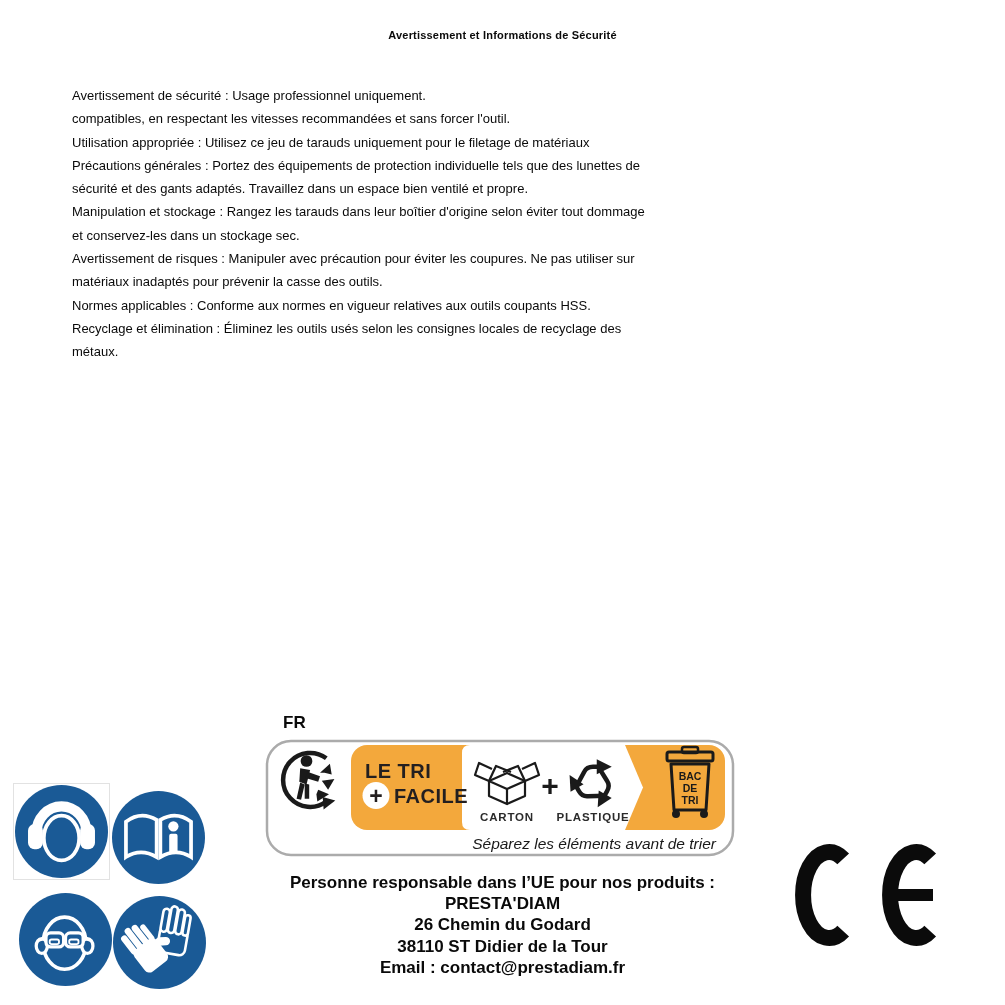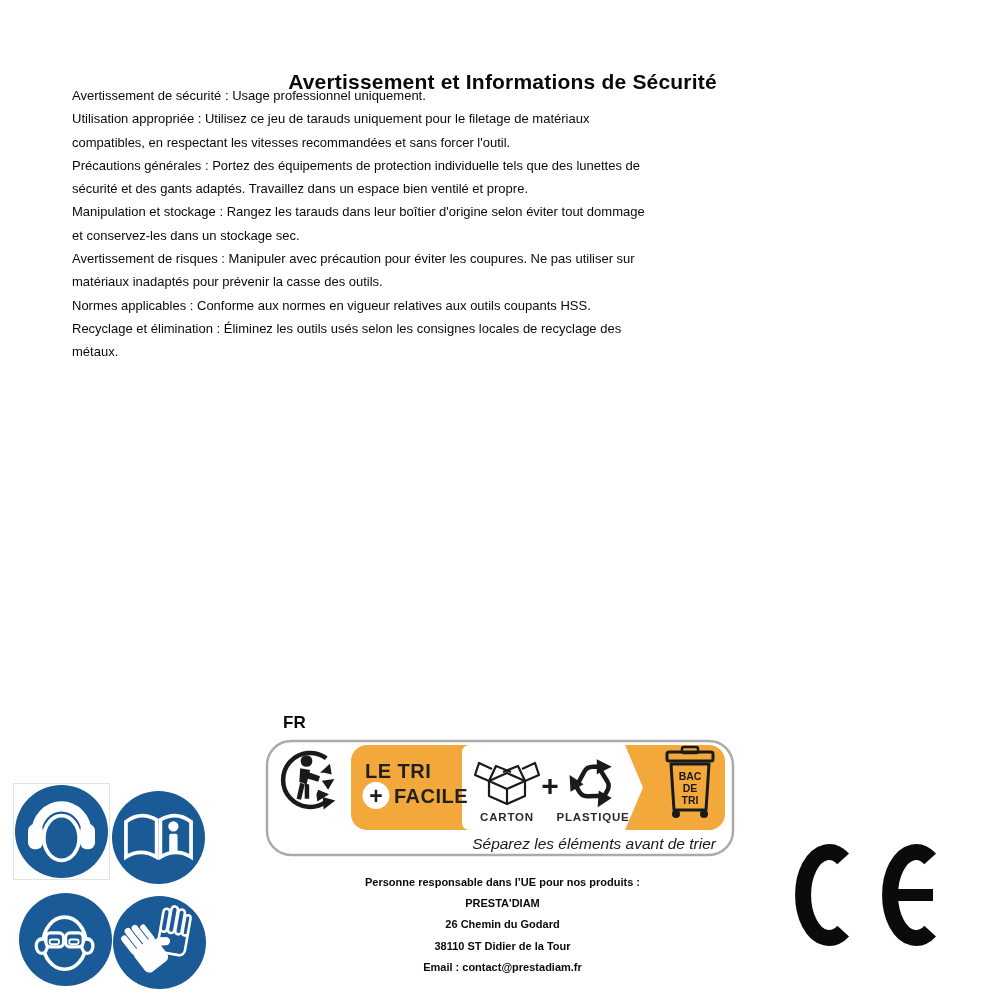--- a/index.html
+++ b/index.html
@@ -2,50 +2,50 @@
 <html><head>
 <meta charset="utf-8">
 <style>
   html,body{margin:0;padding:0;}
   body{
     width:1005px;height:1005px;position:relative;background:#ffffff;
     font-family:"Liberation Sans",sans-serif;color:#0a0a0a;overflow:hidden;
   }
   .title{
     position:absolute;top:29px;left:0;width:100%;text-align:center;
-    font-size:21px;font-weight:bold;letter-spacing:.2px;margin-top:41px;
+    font-size:11px;font-weight:bold;letter-spacing:.2px;
   }
   .body-text{position:absolute;left:72px;top:84px;font-size:13px;line-height:23.3px;}
   .body-text .line{white-space:pre;}
   .fr-code{position:absolute;left:283px;top:713px;font-size:17px;font-weight:bold;}
   .sort-label{position:absolute;left:265px;top:739px;width:508px;height:118px;}
   .picto{position:absolute;width:93px;height:93px;}
   .picto svg{display:block;width:100%;height:100%;}
   .p1-wrap{position:absolute;left:13px;top:783px;width:97px;height:97px;border:1px solid #e2e2e2;
     box-sizing:border-box;padding:1px;}
   .p1-wrap svg{display:block;width:93px;height:93px;}
   .p2{left:112px;top:791px;}
   .p3{left:19px;top:893px;}
   .p4{left:113px;top:896px;}
   .resp{
     position:absolute;left:245px;top:872px;width:515px;text-align:center;
-    font-weight:bold;font-size:11px;line-height:21.2px;
+    font-weight:bold;font-size:17px;line-height:21.2px;
   }
   .ce{position:absolute;left:795px;top:841px;width:148px;height:112px;}
   svg{font-family:"Liberation Sans",sans-serif;}
 </style>
 </head>
 <body>
 
 <div class="title">Avertissement et Informations de Sécurité</div>
 
 <div class="body-text">
   <div class="line">Avertissement de sécurité : Usage professionnel uniquement.</div>
+  <div class="line">compatibles, en respectant les vitesses recommandées et sans forcer l'outil.</div>
   <div class="line">Utilisation appropriée : Utilisez ce jeu de tarauds uniquement pour le filetage de matériaux</div>
-  <div class="line">compatibles, en respectant les vitesses recommandées et sans forcer l'outil.</div>
   <div class="line">Précautions générales : Portez des équipements de protection individuelle tels que des lunettes de</div>
   <div class="line">sécurité et des gants adaptés. Travaillez dans un espace bien ventilé et propre.</div>
   <div class="line">Manipulation et stockage : Rangez les tarauds dans leur boîtier d'origine selon éviter tout dommage</div>
   <div class="line">et conservez-les dans un stockage sec.</div>
   <div class="line">Avertissement de risques : Manipuler avec précaution pour éviter les coupures. Ne pas utiliser sur</div>
   <div class="line">matériaux inadaptés pour prévenir la casse des outils.</div>
   <div class="line">Normes applicables : Conforme aux normes en vigueur relatives aux outils coupants HSS.</div>
   <div class="line">Recyclage et élimination : Éliminez les outils usés selon les consignes locales de recyclage des</div>
   <div class="line">métaux.</div>
 </div>

